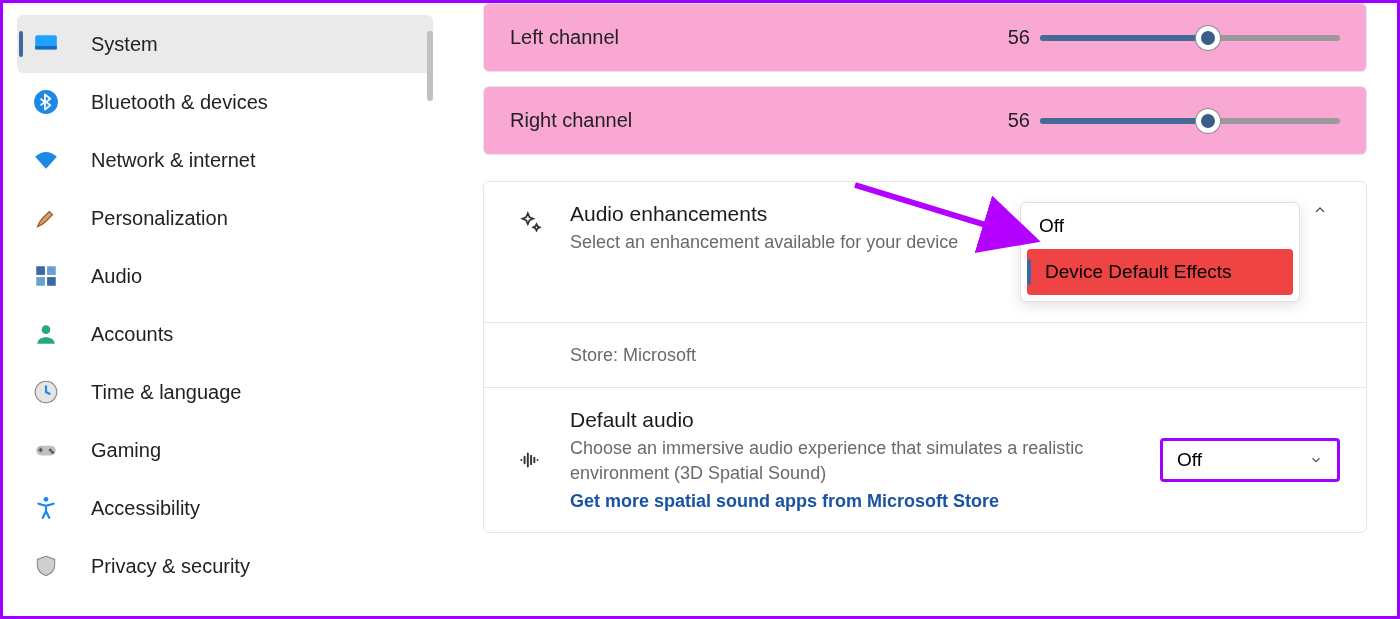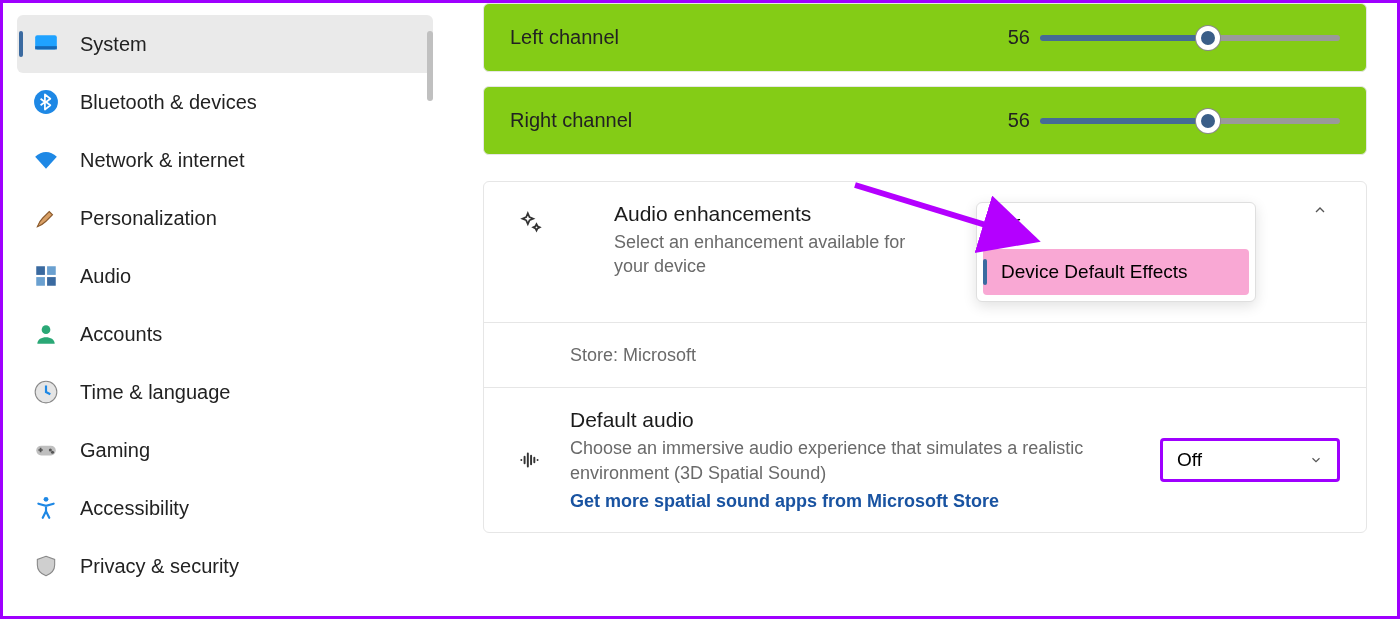--- a/index.html
+++ b/index.html
@@ -26,21 +26,21 @@
     right:0;
     top:28px;
     width:6px;
     height:70px;
     background:#c0c0c0;
     border-radius:3px;
   }
   .nav-item {
     display: flex;
     align-items: center;
-    gap: 21px;
+    gap: 32px;
     height: 58px;
     padding: 0 16px;
     border-radius: 6px;
     cursor: pointer;
     position: relative;
     font-size: 20px;
     color: #222;
   }
   .nav-item.active {
     background: #eaeaea;
@@ -59,21 +59,21 @@
 
   
   .main {
     flex:1;
     padding-left:50px;
     padding-right:30px;
     overflow:hidden;
   }
 
   .card {
-    background:#84cc16;
+    background:#f9a8d4;
     border:1px solid #e6e6e6;
     border-radius:6px;
     margin-bottom:14px;
     position:relative;
   }
 
   .channel-row {
     display:flex;
     align-items:center;
     justify-content:space-between;
@@ -92,38 +92,38 @@
   }
   .slider-thumb {
     position:absolute; top:50%; transform:translate(-50%,-50%);
     width:24px; height:24px; border-radius:50%;
     background:#3a5e88; border:5px solid #fff;
     box-shadow:0 0 0 1px #8a8a8a;
   }
 
   .group { border:1px solid #e6e6e6; border-radius:6px; }
   .group-row { display:flex; align-items:center; padding:20px 26px; border-top:1px solid #e6e6e6; }
-  .group-row:first-child { border-top:none;gap:44px; }
+  .group-row:first-child { border-top:none; }
   .row-icon { width:40px; flex:0 0 40px; display:flex; align-items:center; justify-content:center; color:#444; }
   .row-icon svg { width:26px; height:26px; }
   .row-text { flex:1; padding-left:20px; padding-right:20px; }
   .row-title { font-size:21px; color:#1b1b1b; margin-bottom:4px; }
   .row-sub   { font-size:18px; color:#6a6a6a; line-height:1.35; }
 
   .dropdown-box {
     width:280px;
     border:1px solid #dfdfdf;
     border-radius:6px;
     background:#fff;
     box-shadow:0 4px 14px rgba(0,0,0,0.12);
     font-size:19px;
   }
   .dd-item { padding:12px 18px; cursor:pointer; }
   .dd-item.selected {
-    background:#f9a8d4; position:relative; border-radius:4px; margin:0 6px 6px 6px;
+    background:#ef4444; position:relative; border-radius:4px; margin:0 6px 6px 6px;
   }
   .dd-item.selected::before{
     content:""; position:absolute; left:0; top:10px; bottom:10px; width:4px; background:#3b6aa0; border-radius:2px;
   }
 
   .chev { width:40px; text-align:center; color:#555; font-size:18px; }
 
   .indent .row-text{ padding-left:60px;}   
 
   .select-box {

